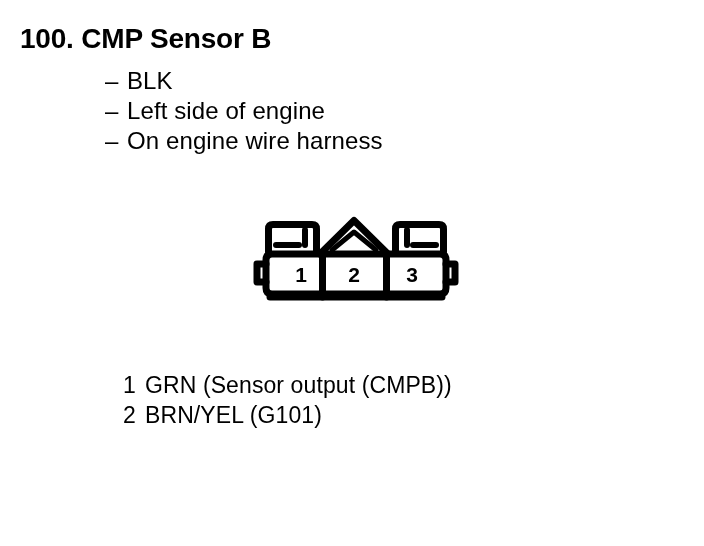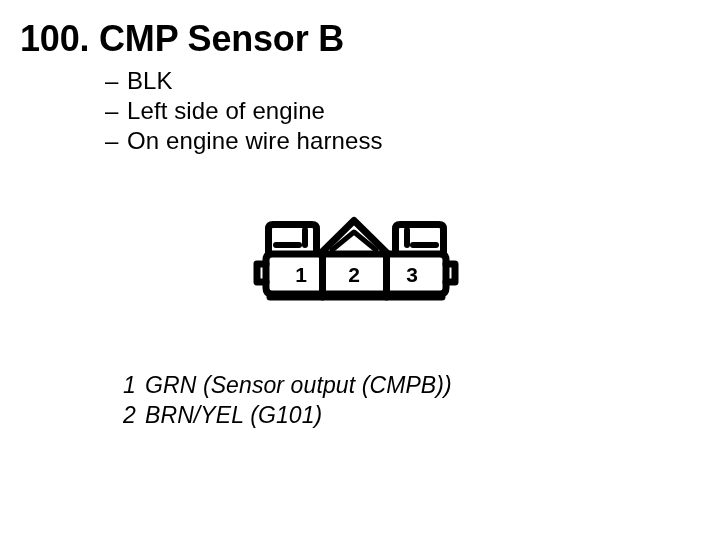--- a/index.html
+++ b/index.html
@@ -19,21 +19,21 @@
     position: absolute;
     left: 0;
     top: 0;
     width: 704px;
     height: 546px;
   }
   .title {
     position: absolute;
     left: 20px;
     top: 18px;
-    font-size: 36px;
+    font-size: 28px;
     font-weight: bold;
     letter-spacing: -0.2px;
     line-height: 42px;
     white-space: nowrap;
   }
   .bullet-list {
     position: absolute;
     left: 105px;
     top: 66px;
     margin: 0;
@@ -66,21 +66,20 @@
     top: 370px;
     margin: 0;
     padding: 0;
     list-style: none;
   }
   .pin-item {
     font-size: 23px;
     line-height: 30px;
     white-space: nowrap;
     letter-spacing: 0.1px;
-    font-style: italic;
   }
   .pin-num {
     display: inline-block;
     width: 22px;
   }
 </style>
 </head>
 <body>
 
 <div id="page">

